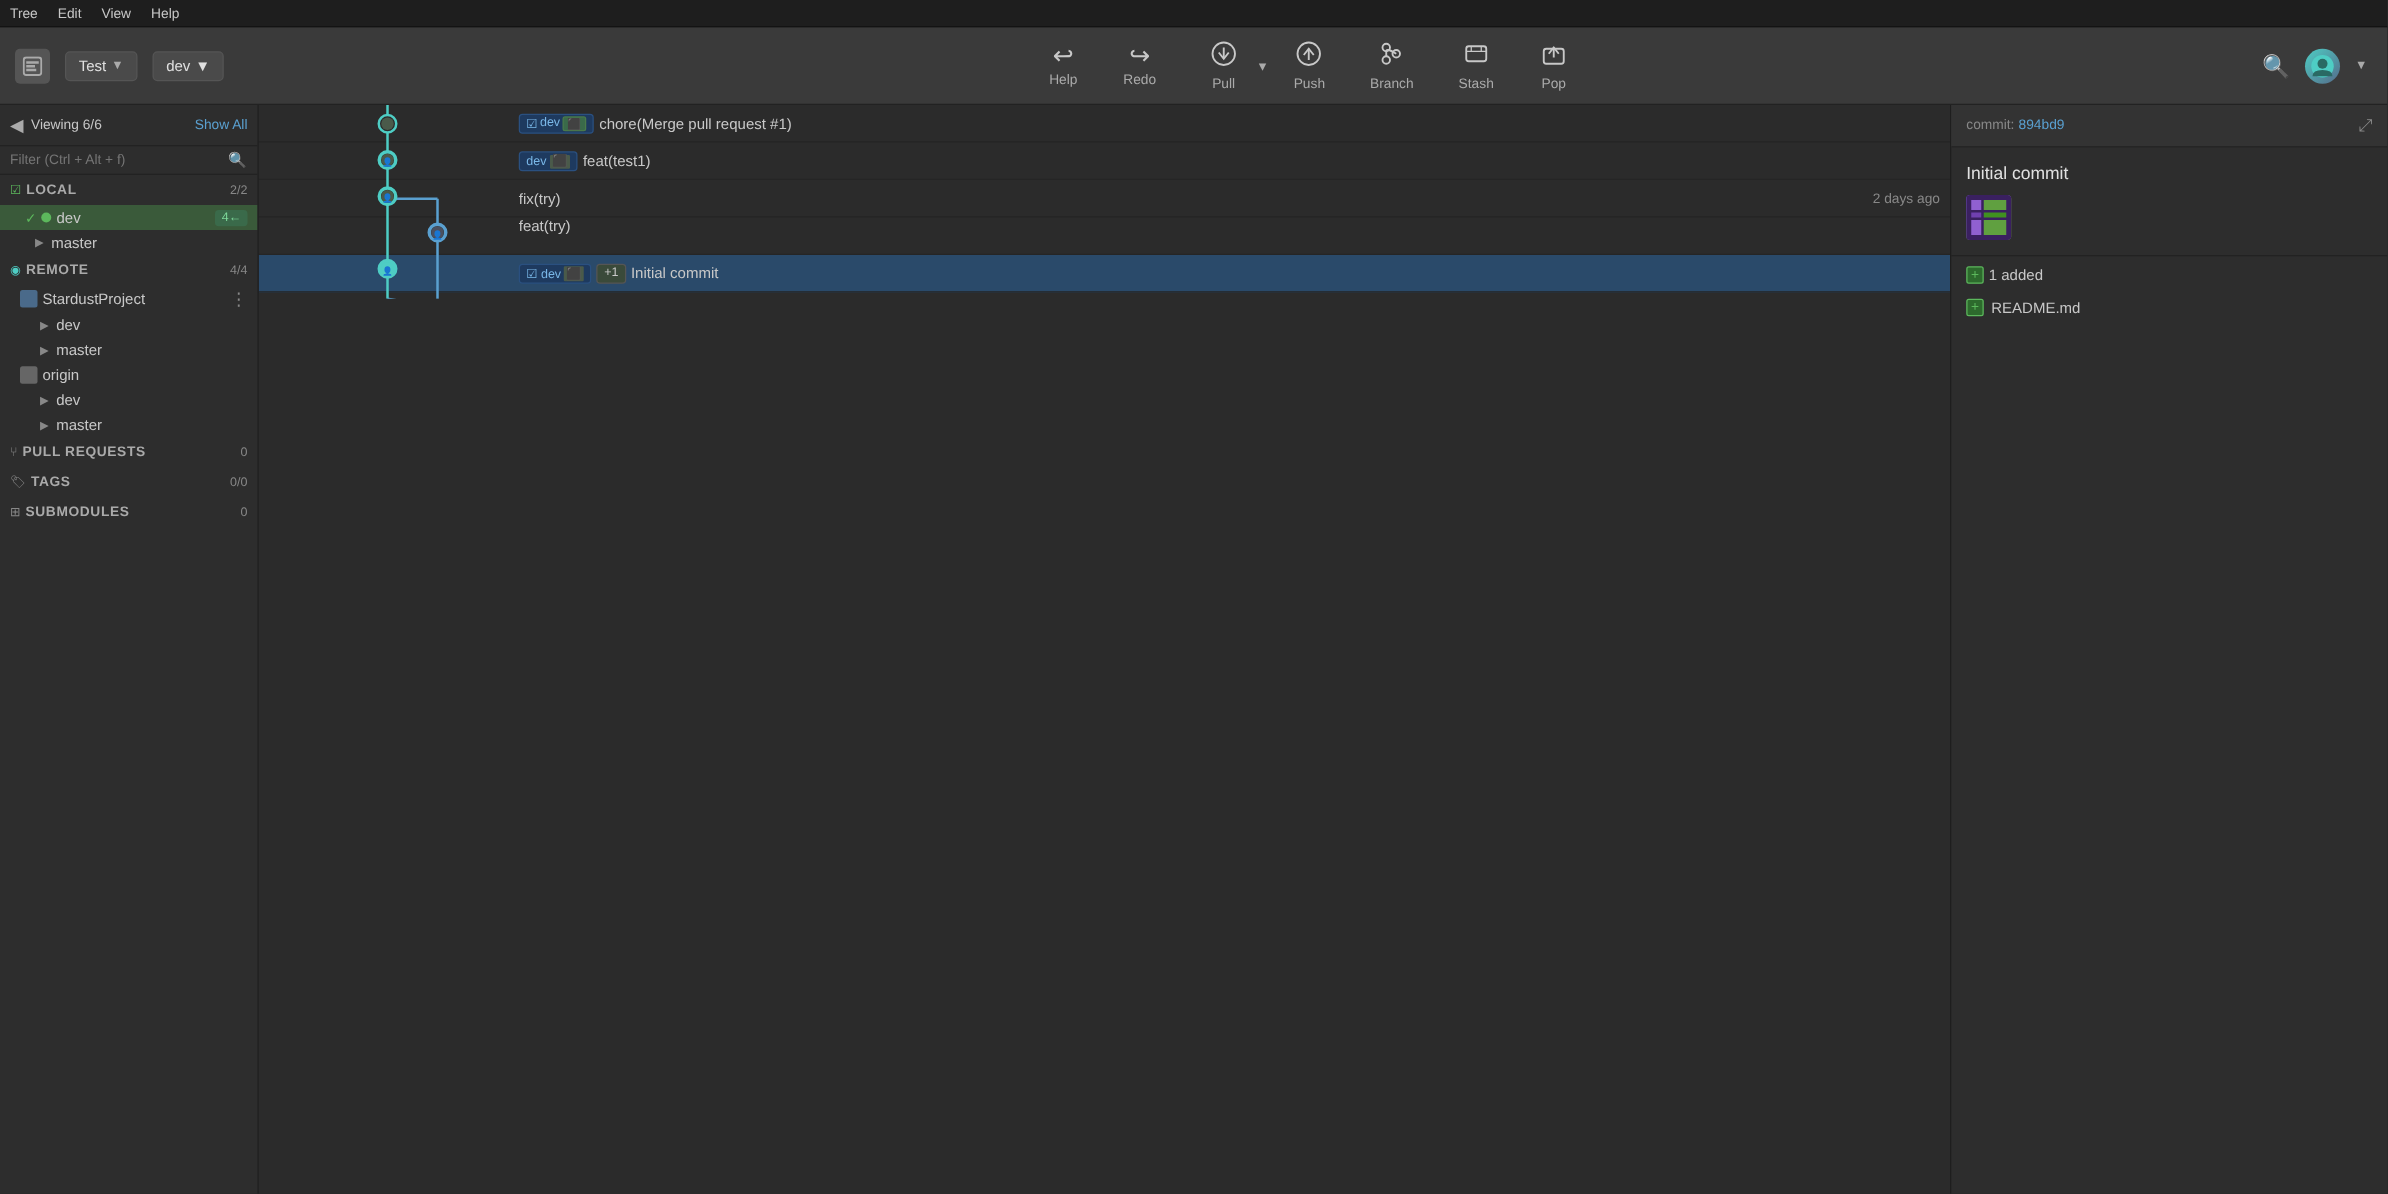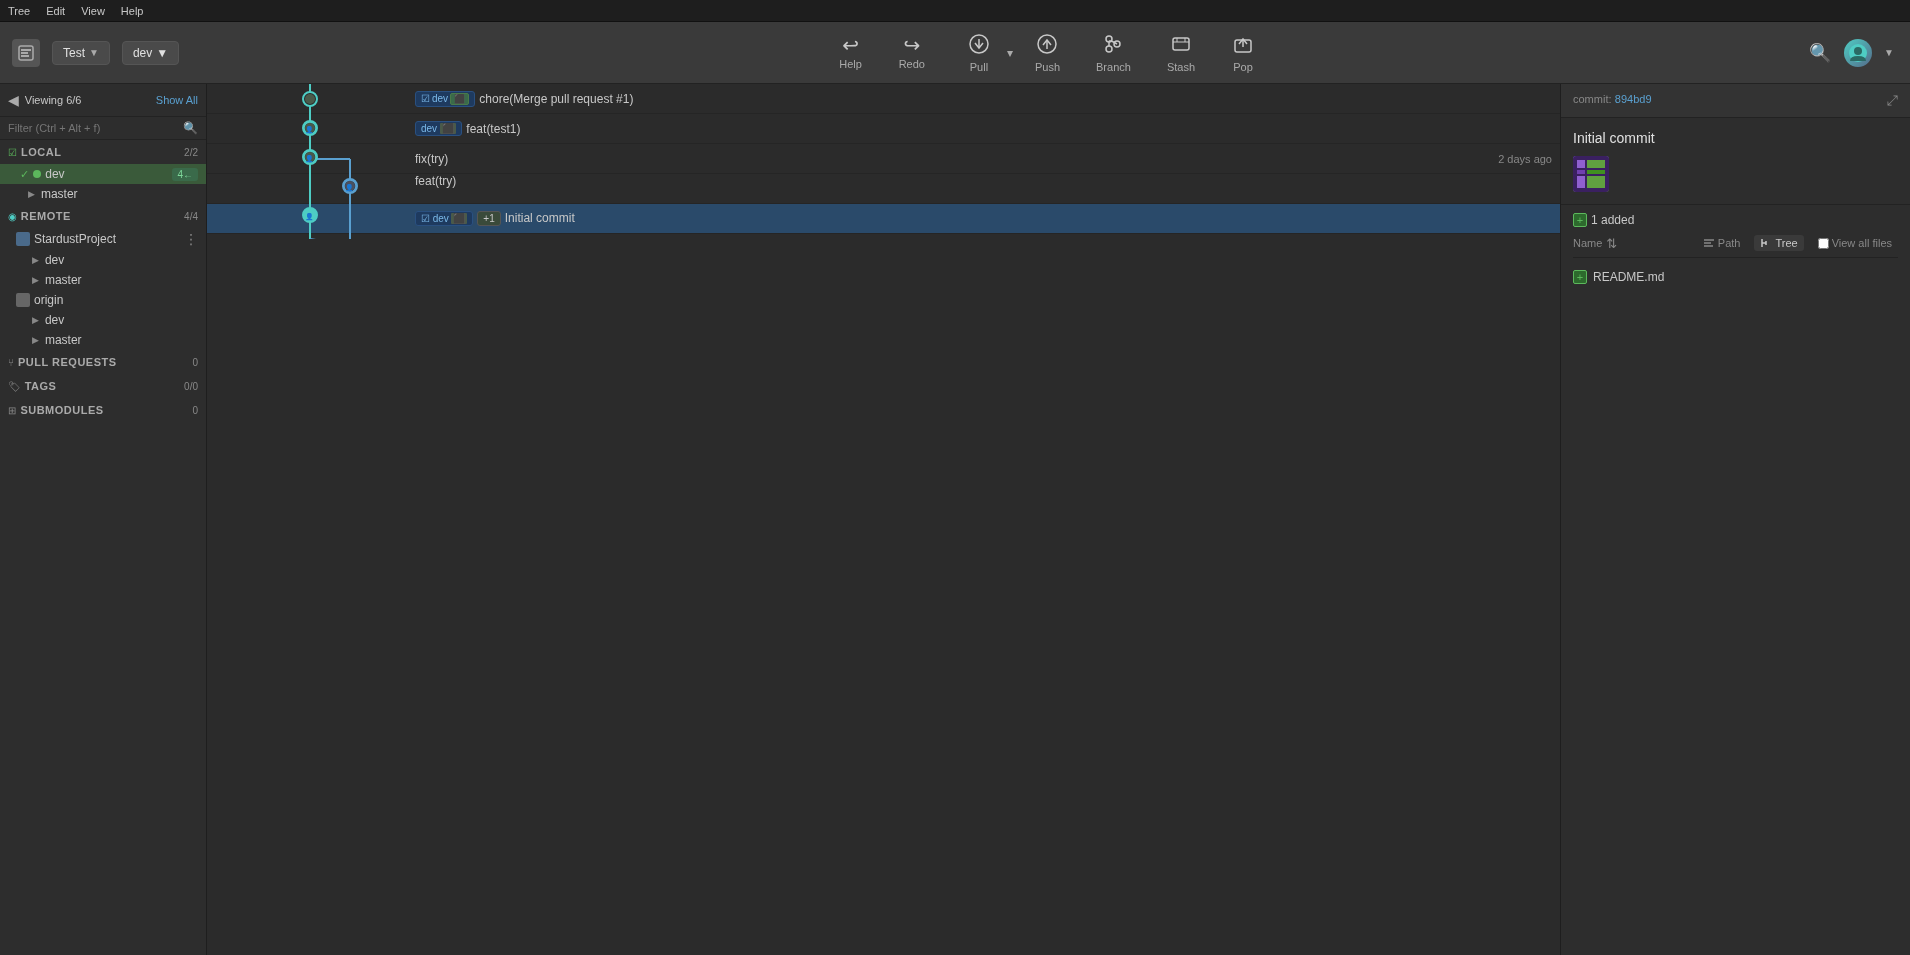--- a/index.html
+++ b/index.html
@@ -755,42 +755,20 @@
     </div>
 
     <div class="files-section">
       <div class="files-header">
         <div class="added-badge">
           <div class="added-icon">+</div>
           <span>1 added</span>
         </div>
       </div>
 
-      <div class="files-toolbar">
-        <div class="files-toolbar-left">
-          <span class="files-sort-label">Name</span>
-          <span class="sort-icon">⇅</span>
-        </div>
-        <div class="view-btn">
-          <svg width="12" height="12" viewBox="0 0 12 12" fill="none">
-              <path d="M1 3h10M1 6h7M1 9h9" stroke="#888" stroke-width="1.5"></path>
-            </svg>
-          <span>Path</span>
-        </div>
-        <div class="view-btn active">
-          <svg width="12" height="12" viewBox="0 0 12 12" fill="none">
-              <path d="M2 2v8M2 6h4M6 4v4" stroke="#c8c8c8" stroke-width="1.5"></path>
-            </svg>
-          <span>Tree</span>
-        </div>
-        <div class="view-all-link">
-          <input type="checkbox" style="">
-          <span>View all files</span>
-        </div>
-      </div>
 
       <div class="file-item">
         <div class="file-added-icon">+</div>
         <span class="file-name">README.md</span>
       </div>
     </div>
   </div>
 
 </div>
 

